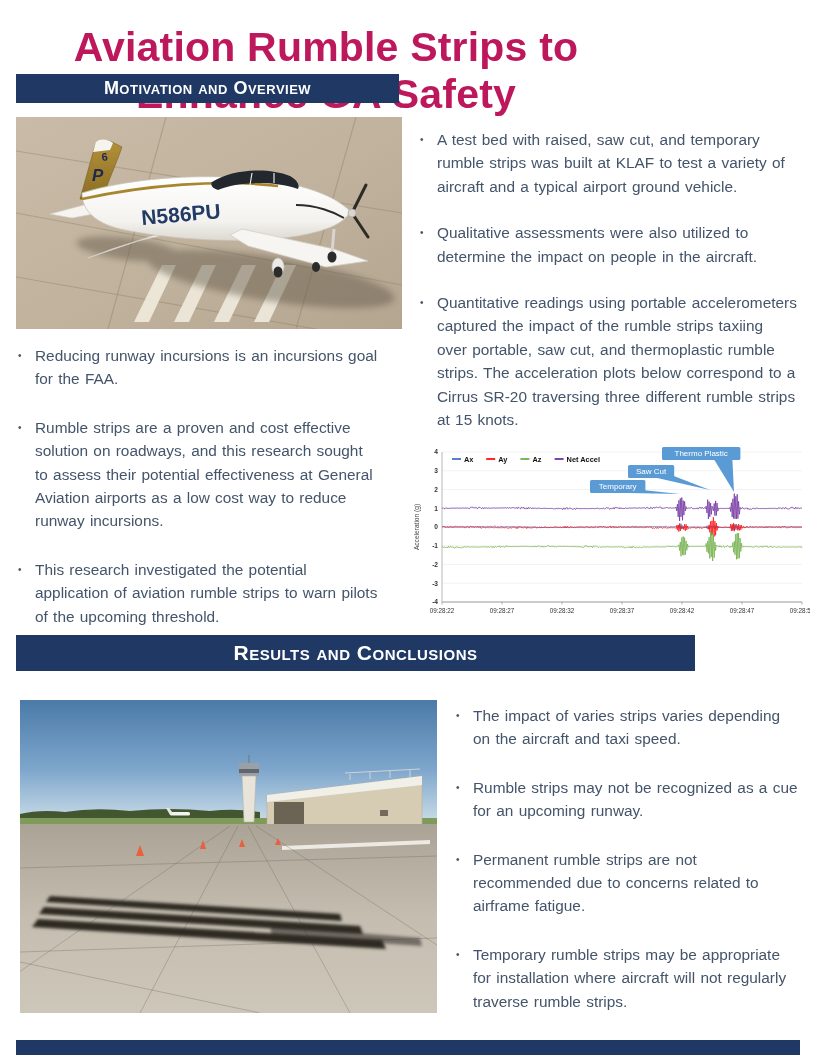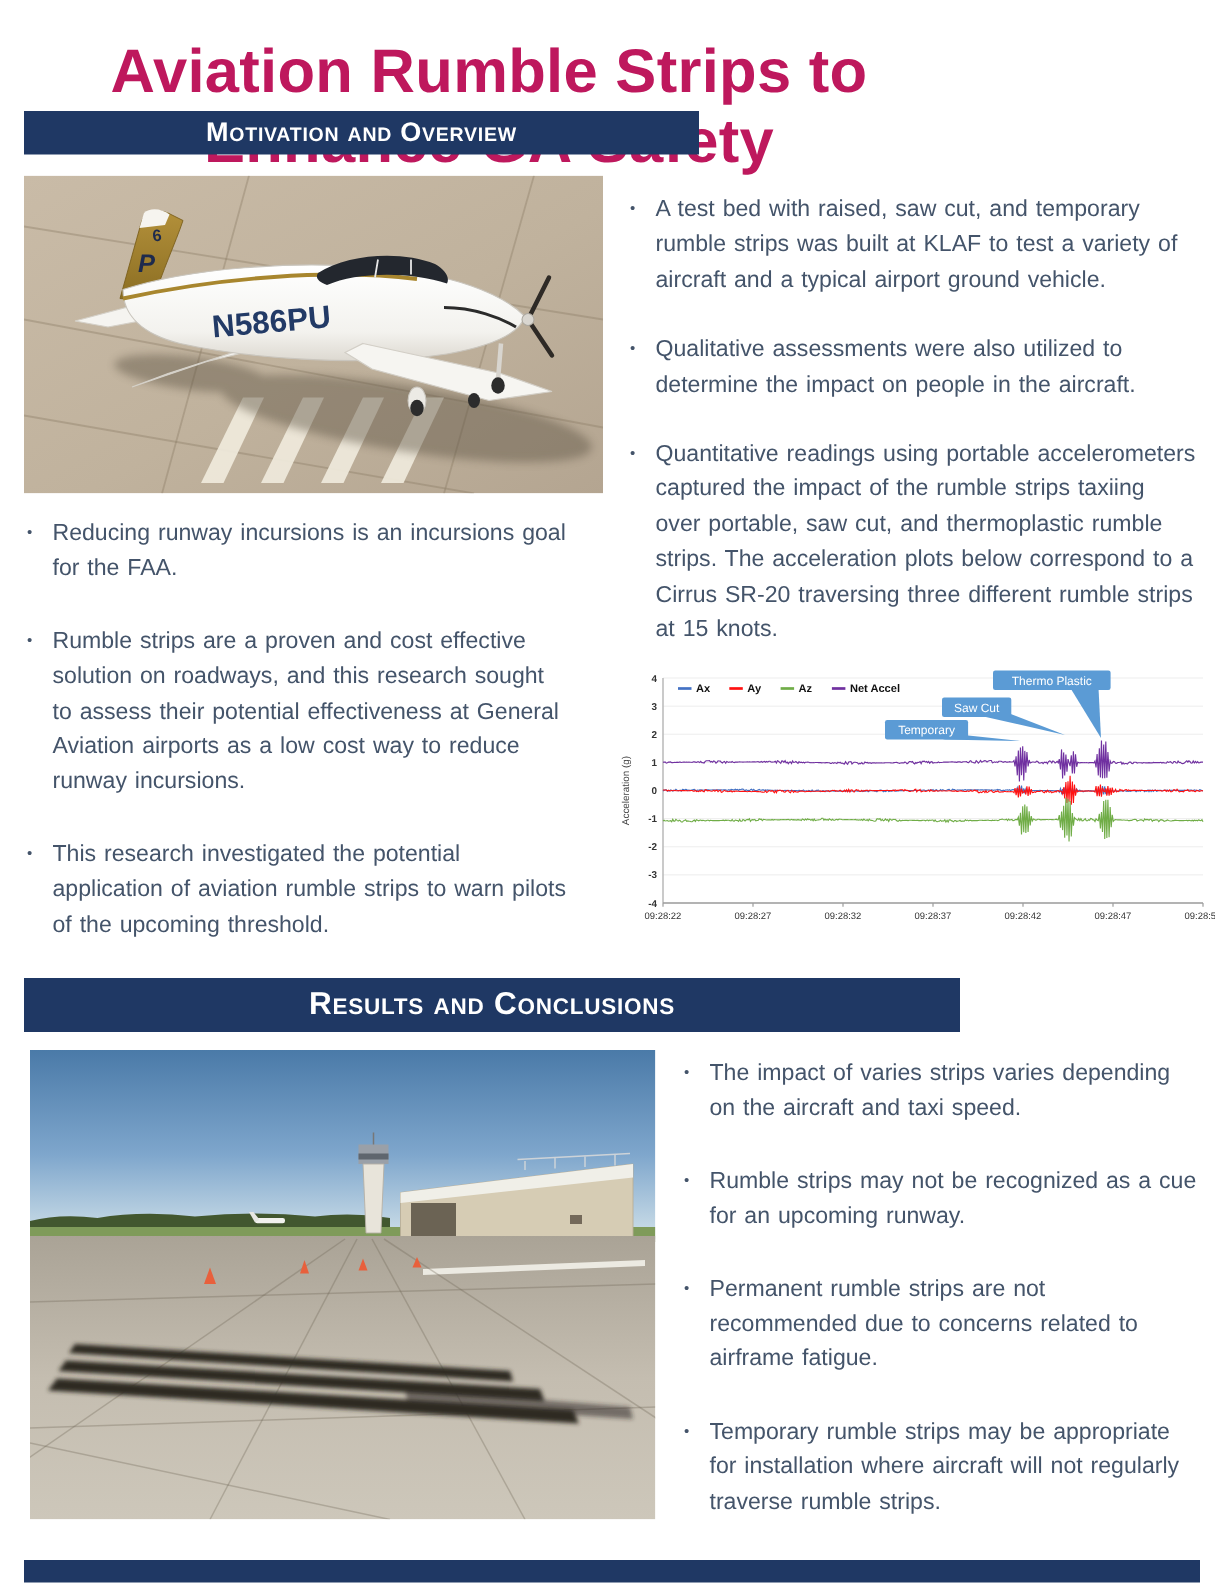--- a/index.html
+++ b/index.html
@@ -5,39 +5,39 @@
   html,body{margin:0;padding:0;background:#fff;}
   .poster{position:relative;width:816px;height:1056px;background:#ffffff;
           font-family:"Liberation Sans",sans-serif;overflow:hidden;}
   .abs{position:absolute;}
   .title{left:0;top:24px;width:652px;text-align:center;color:#be185d;
          font-size:41px;font-weight:bold;letter-spacing:.2px;}
   .bar{background:#1F3864;color:#fff;display:flex;align-items:center;justify-content:center;}
   .bar .cap{font-variant:small-caps;font-weight:bold;letter-spacing:.5px;}
   .hdr{height:29px;top:74px;}
   .hdr .cap{font-size:18px;}
-  .results-bar{left:16px;top:652px;width:624px;height:36px;}
+  .results-bar{left:16px;top:635px;width:679px;height:36px;}
   .results-bar .cap{font-size:21px;}
   .footer-bar{left:16px;top:1040px;width:784px;height:15px;background:#1F3864;}
   .bullets{color:#44546A;font-size:15.4px;line-height:1.52;word-spacing:1px;}
   .bullet{display:flex;margin-bottom:25px;}
   .bullet:last-child{margin-bottom:0;}
   .dot{flex:none;width:17px;font-size:10px;padding-top:4px;color:#44546A;}
   .photo{overflow:hidden;}
   .photo svg{display:block;}
   .chart-box{left:412px;top:444px;width:398px;height:178px;}
 </style>
 </head>
 <body>
 
 <div class="poster">
 
   <div class="abs title">Aviation Rumble Strips to Enhance GA Safety</div>
 
-  <div class="abs bar hdr" style="left:16px;width:450px;">
+  <div class="abs bar hdr" style="left:16px;width:383px;">
     <span class="cap">Motivation and Overview</span>
   </div>
 
   <div class="abs photo" style="left:16px;top:117px;width:386px;height:212px;">
     <svg width="386" height="212" viewBox="0 0 386 212">
       <defs>
         <linearGradient id="pav" x1="0" y1="0" x2="1" y2="1">
           <stop offset="0" stop-color="#c9bba7"></stop>
             <stop offset="0.55" stop-color="#c0b29d"></stop>
             <stop offset="1" stop-color="#b4a591"></stop>

